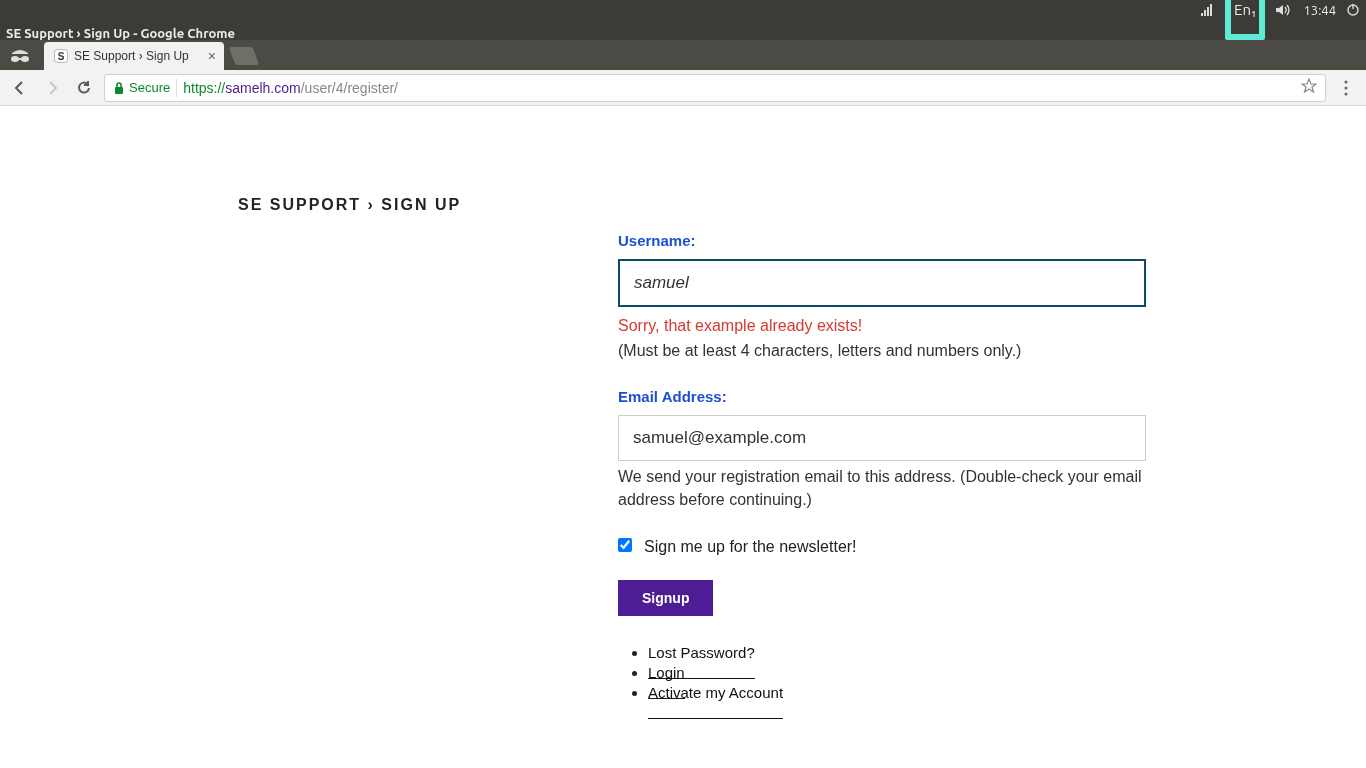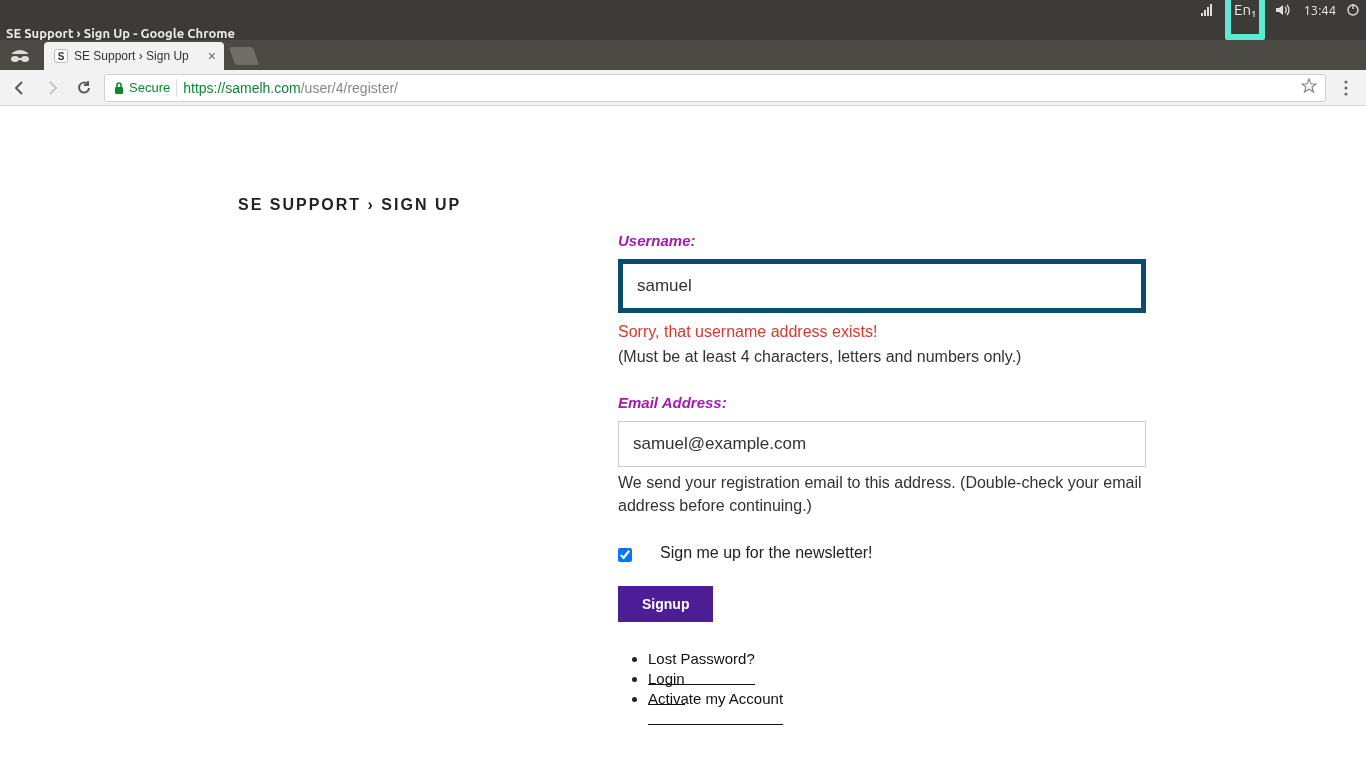--- a/index.html
+++ b/index.html
@@ -91,21 +91,21 @@
     align-items:center;
     padding:0 8px;
     font-size:14px;
     gap:6px;
     color:#333;
   }
   .omnibox .secure { color:#0a8a2f; font-size:13px; display:flex; align-items:center; gap:4px;}
   .omnibox .sep { width:1px;height:18px;background:#ddd; }
   .omnibox .url { flex:1; white-space:nowrap; overflow:hidden; }
   .omnibox .url .scheme { color:#0a8a2f; }
-  .omnibox .url .host { color:#15803d; }
+  .omnibox .url .host { color:#4c1d95; }
   .omnibox .url .path { color:#888; }
   .omnibox .star { color:#8a8a8a; }
   .menu-dots { color:#6b6b6b; width:24px; display:flex; justify-content:center; }
 
   
   .viewport {
     flex:1;
     overflow-y: scroll;
     background:#fff;
     position:relative;
@@ -126,34 +126,34 @@
     font-size: 16px;
     letter-spacing: 2px;
     text-transform: uppercase;
     margin-bottom: 18px;
   }
   .form-area {
     margin-left: 380px;
     width: 528px;
   }
   .field { margin-bottom: 26px; }
-  .label { font-weight:700; font-size:15px; margin-bottom:10px; display:block; color:#a21caf;font-style:italic;}
+  .label { font-weight:700; font-size:15px; margin-bottom:10px; display:block; color:#1d4ed8;}
   .input {
     width:100%;
     font-size:17px;
     padding:12px 14px;
     border:1px solid #ccc;
     background:#fff;
     color:#333;
     outline:none;
   }
-  .input.error { border:5px solid #0c4a6e; }
+  .input.error { border:2px solid #0c4a6e;font-style:italic; }
   .err-msg { color:#d63a2d; font-size:16px; margin-top:10px; }
   .hint { color:#333; font-size:16px; margin-top:4px; line-height:1.45;}
-  .chk-row { display:flex; align-items:flex-end; gap:28px; font-size:16px; margin:8px 0 24px 0;}
+  .chk-row { display:flex; align-items:flex-start; gap:12px; font-size:16px; margin:8px 0 24px 0;}
   .chk-row input { width:14px;height:14px; }
   .btn {
     background:#4c1d95; color:#fff; border:none; font-weight:700;
     font-size:14px; padding:10px 24px; cursor:pointer;
   }
   .links { margin-top:28px; padding-left:10px;}
   .links li { font-size:15px; margin:3px 0 3px 20px; }
   .links a { color:#111; text-decoration:none; border-bottom:1px solid #111; padding-bottom:17px;}
 </style>
 </head>
@@ -268,21 +268,21 @@
   <div class="viewport">
     <div class="page">
 
       <h2 class="page-heading">SE SUPPORT › SIGN UP</h2>
 
       <div class="form-area">
 
         <div class="field">
           <label class="label">Username:</label>
           <input class="input error" type="text" value="samuel" style="">
-          <div class="err-msg">Sorry, that username address exists!</div>
+          <div class="err-msg">Sorry, that example already exists!</div>
           <div class="hint">(Must be at least 4 characters, letters and numbers only.)</div>
         </div>
 
         <div class="field">
           <label class="label">Email Address:</label>
           <input class="input" type="text" value="samuel@example.com" style="">
           <div class="hint">We send your registration email to this address. (Double-check your email address before continuing.)</div>
         </div>
 
         <div class="chk-row">

